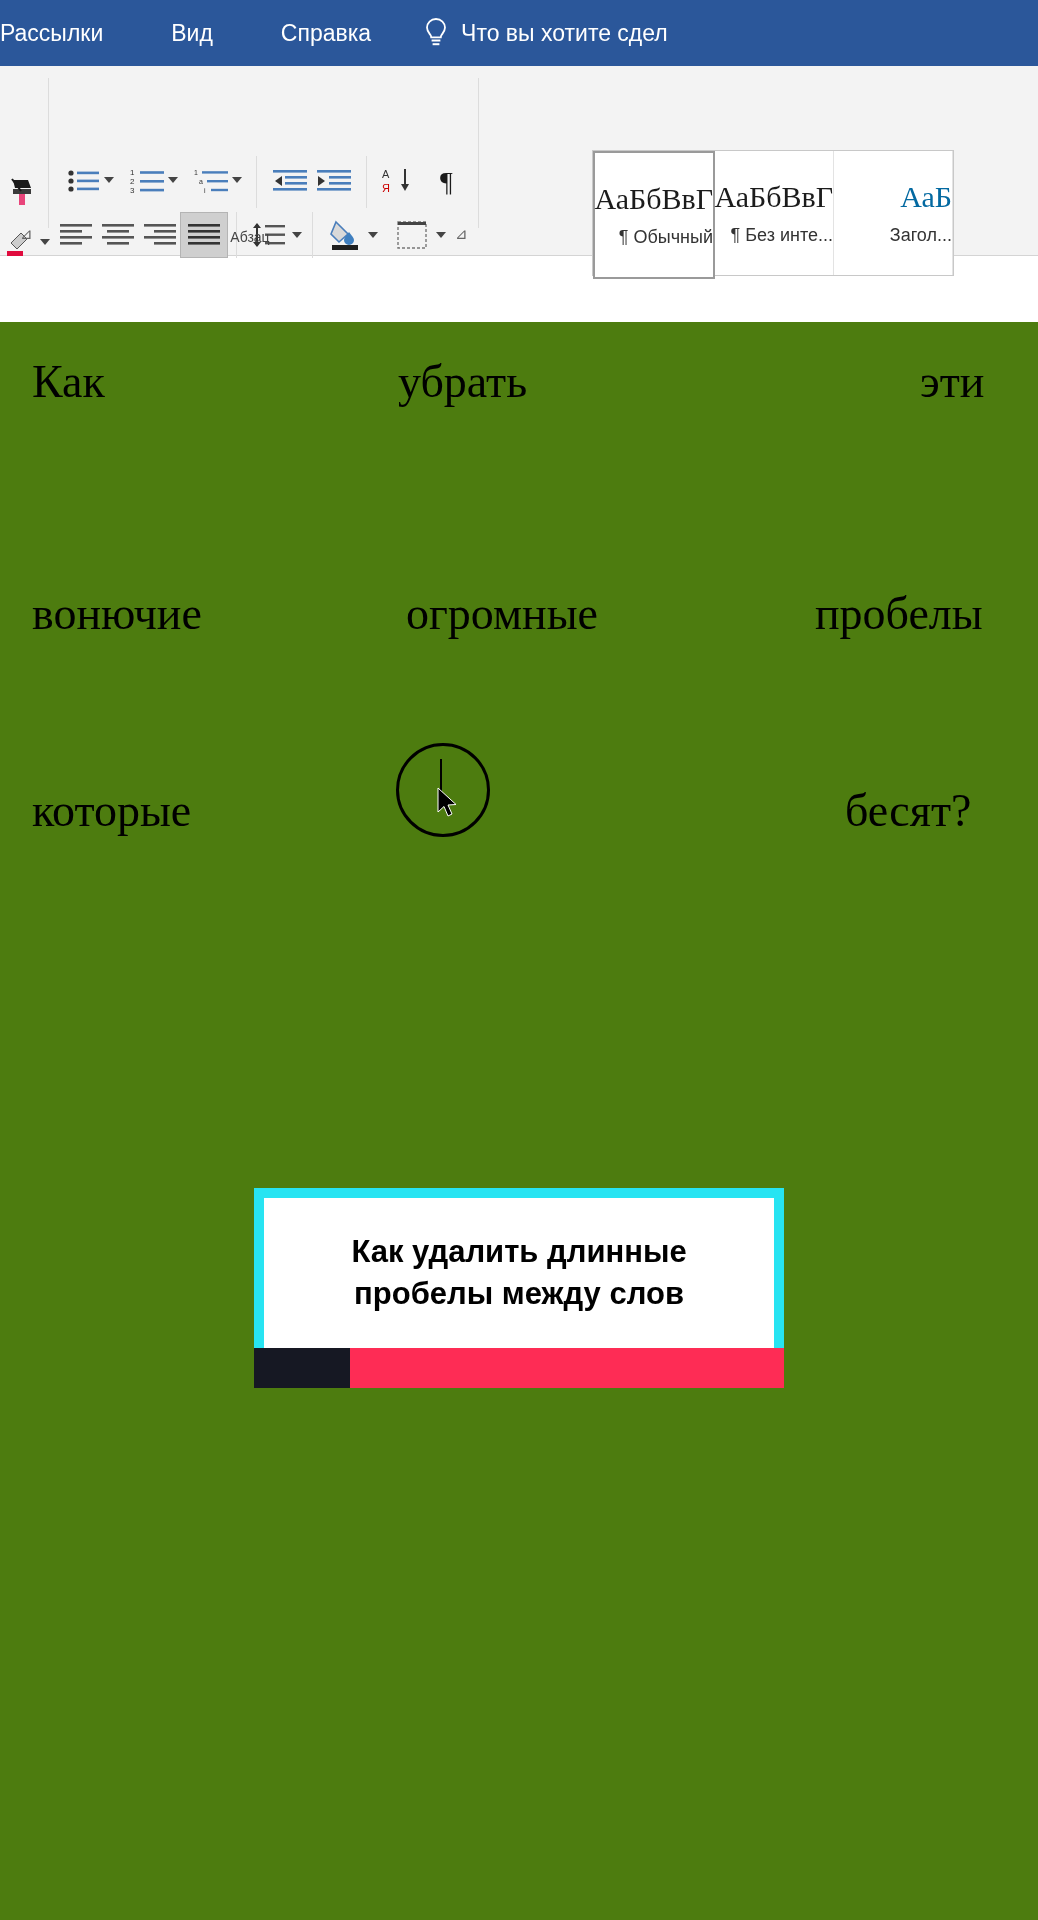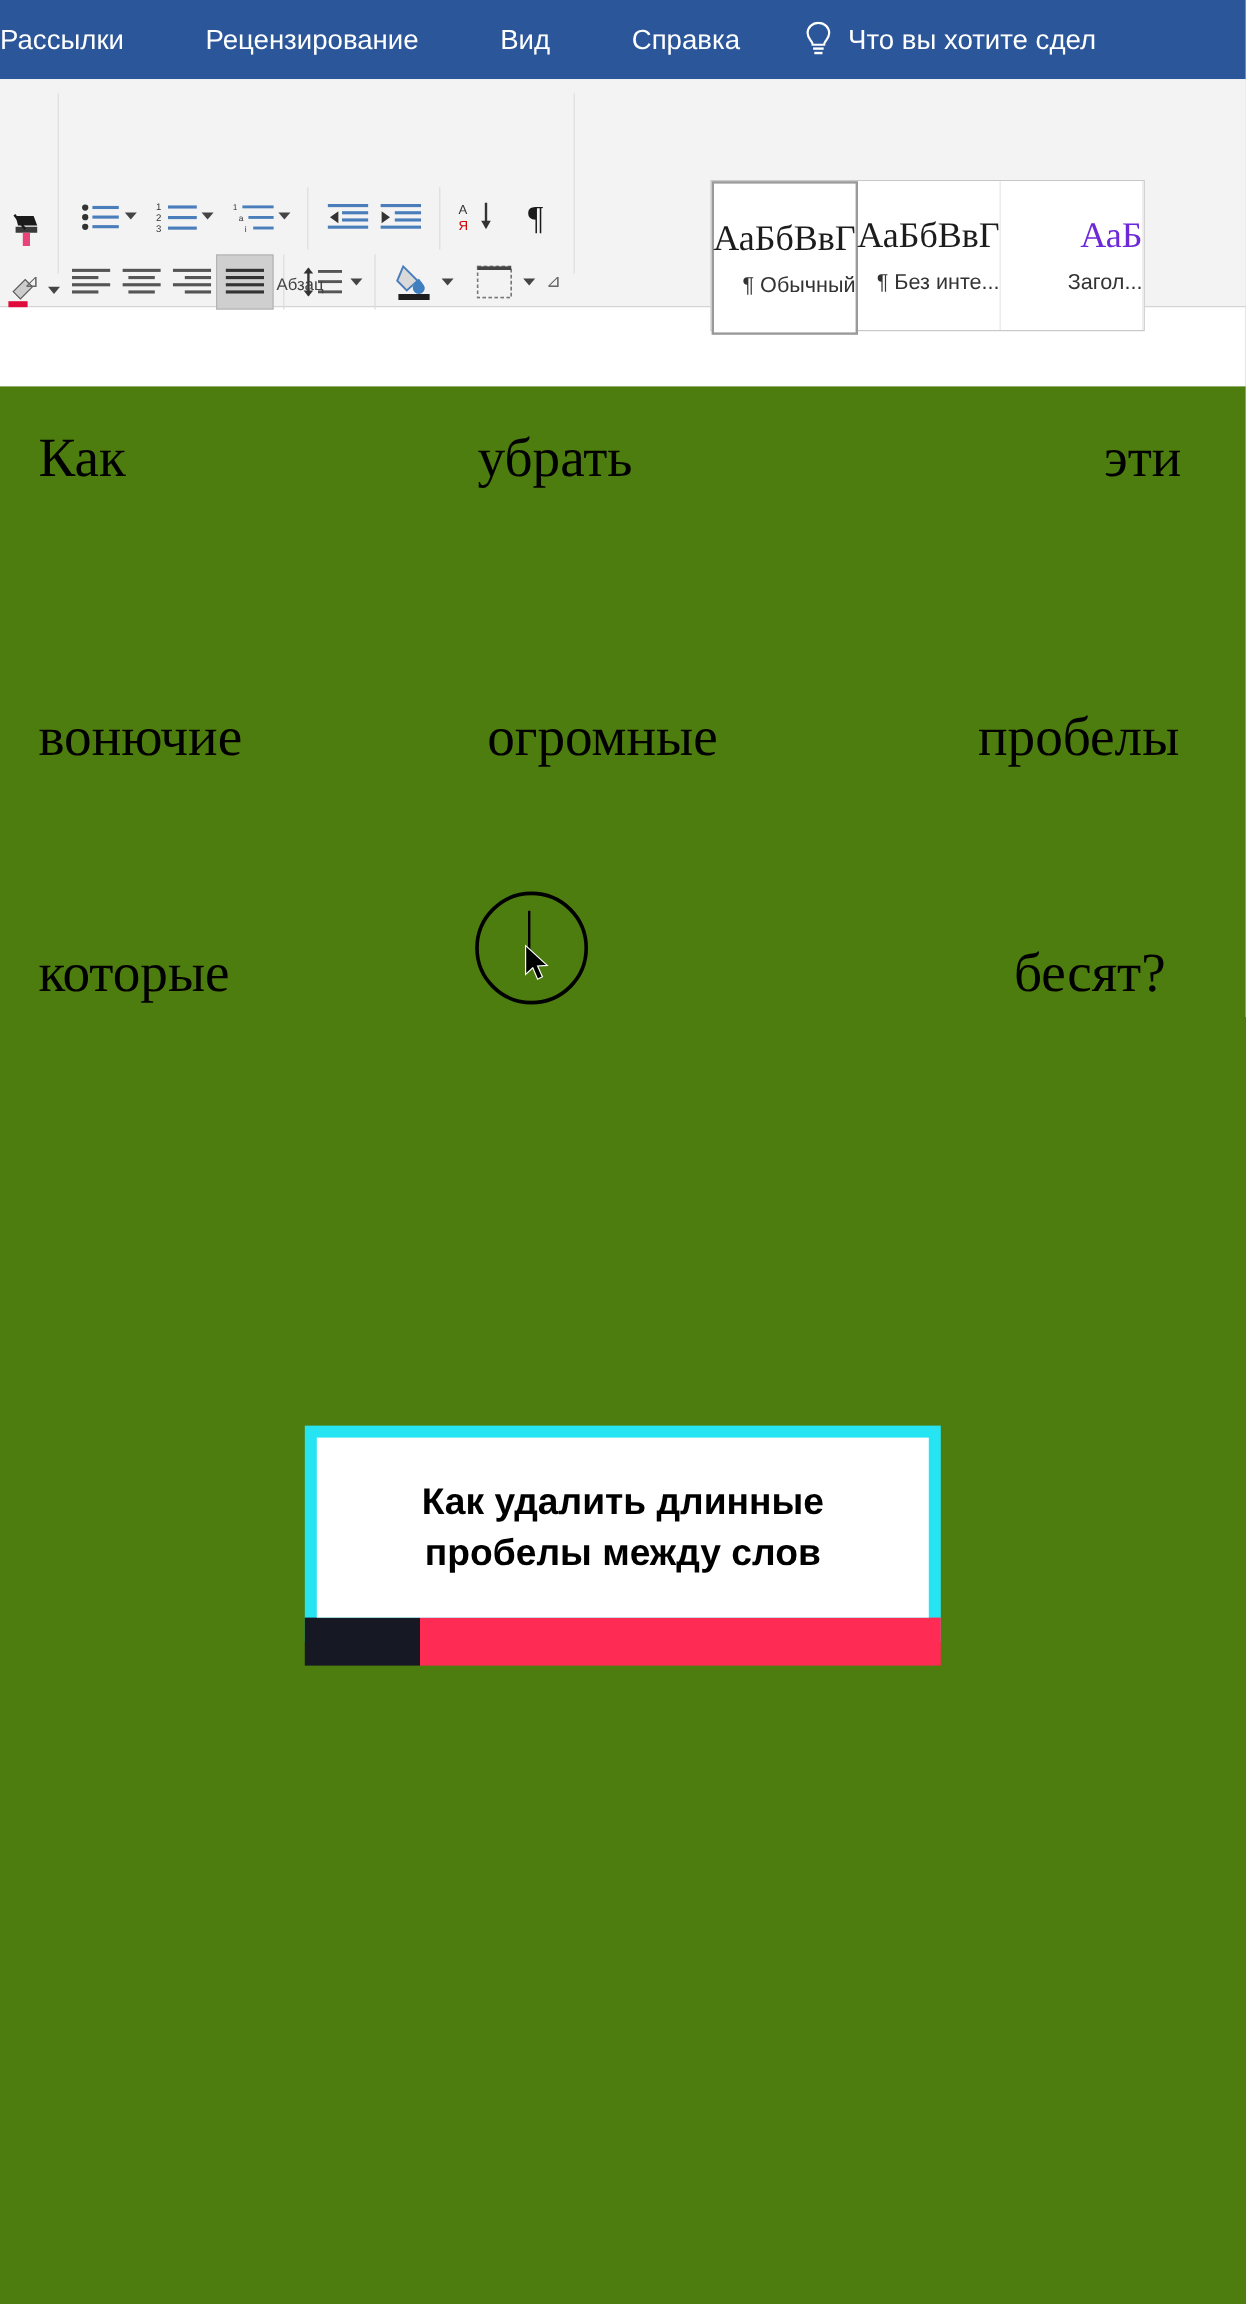--- a/index.html
+++ b/index.html
@@ -120,21 +120,21 @@
   .style-item.selected {
     border: 2px solid #9a9a9a;
   }
   .style-sample {
     font-family: "Liberation Serif", serif;
     font-size: 30px;
     color: #1c1c1c;
     line-height: 1.1;
     margin-bottom: 12px;
   }
-  .style-sample.heading { color: #6d28d9; }
+  .style-sample.heading { color: #0369a1; }
   .style-name {
     font-size: 18px;
     color: #333;
     white-space: nowrap;
     overflow: hidden;
     text-overflow: ellipsis;
     max-width: 112px;
     text-align: center;
   }
 
@@ -235,21 +235,20 @@
     color: #000;
     line-height: 1.35;
     text-align: center;
   }
 </style>
 </head>
 <body>
 
 <div class="tabbar">
   <div class="tab first">Рассылки</div>
-  <div class="tab">Рецензирование</div>
   <div class="tab">Вид</div>
   <div class="tab">Справка</div>
   <div class="tell-me">
     <span class="bulb">
       <svg width="22" height="30" viewBox="0 0 22 30">
         <path d="M11 1 C5.8 1 2 5 2 9.6 c0 3.4 2.1 5.3 3.3 7.1 c0.6 0.9 0.9 1.7 0.9 2.6 h9.6 c0-0.9 0.3-1.7 0.9-2.6 C17.9 14.9 20 13 20 9.6 C20 5 16.2 1 11 1 z" fill="none" stroke="#ffffff" stroke-width="1.8"></path>
         <rect x="6.6" y="21.5" width="8.8" height="2" fill="#ffffff"></rect>
         <rect x="7.6" y="25.2" width="6.8" height="2" fill="#ffffff"></rect>
       </svg>
     </span>

